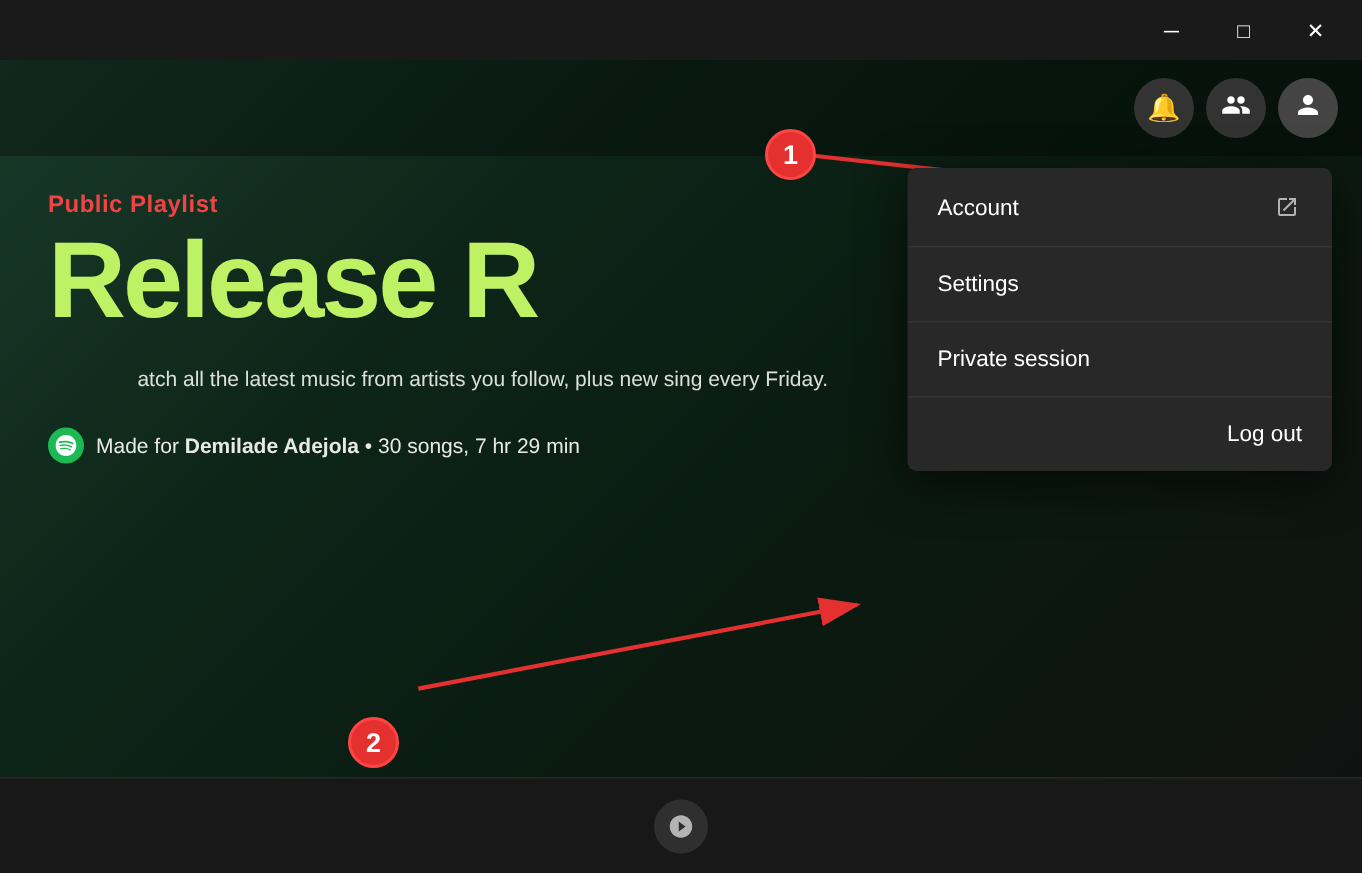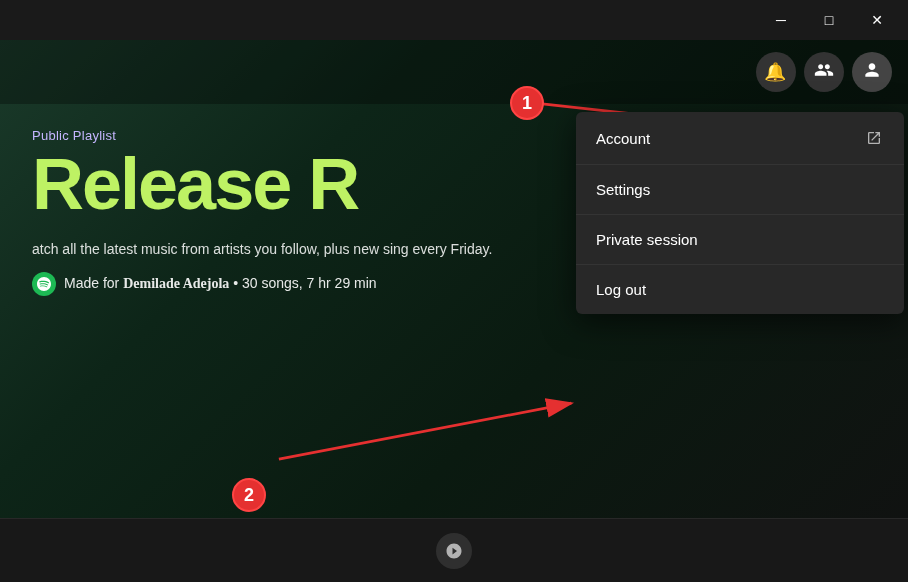--- a/index.html
+++ b/index.html
@@ -151,44 +151,45 @@
       position: absolute;
       top: 64px;
       left: 0;
       right: 0;
       bottom: 0;
       padding: 24px 32px;
       z-index: 2;
     }
 
     .playlist-subtitle {
-      color: #c4b5fd;
-      font-size: 13px;
-      font-weight: 400;
+      color: #ef4444;
+      font-size: 16px;
+      font-weight: 700;
       margin-bottom: 4px;
       letter-spacing: 0.02em;
     }
 
     .playlist-title {
       color: #bef264;
       font-size: 72px;
       font-weight: 900;
       line-height: 1.05;
       letter-spacing: -2px;
       margin-bottom: 16px;
       white-space: nowrap;
       overflow: hidden;
     }
 
     .playlist-description {
       color: rgba(255,255,255,0.85);
       font-size: 14px;
       line-height: 1.5;
       max-width: 520px;
-      margin-bottom: 12px;
+      margin-bottom: 22px;
+      text-align: right;
     }
 
     .playlist-meta {
       display: flex;
       align-items: center;
       gap: 8px;
       font-size: 14px;
       color: #fff;
     }
 
@@ -202,49 +203,49 @@
       justify-content: center;
       flex-shrink: 0;
     }
 
     .playlist-meta-text {
       color: rgba(255,255,255,0.9);
     }
 
     .playlist-meta-bold {
       font-weight: 700;
-      font-family: Liberation Serif, serif;
     }
 
     
     .dropdown-menu {
       position: absolute;
       top: 72px;
-      right: 4px;
-      width: 328px;
+      right: 20px;
+      width: 283px;
       background: #282828;
       border-radius: 6px;
       box-shadow: 0 8px 32px rgba(0,0,0,0.6);
       z-index: 100;
       overflow: hidden;
     }
 
     .dropdown-item {
       display: flex;
       align-items: center;
       justify-content: space-between;
       padding: 16px 20px;
       color: #fff;
       font-size: 15px;
       cursor: pointer;
       border-bottom: 1px solid rgba(255,255,255,0.06);
     }
 
     .dropdown-item:last-child {
       border-bottom: none;
+      justify-content: flex-end;
     }
 
     .dropdown-item-label {
       font-size: 15px;
       color: #fff;
     }
 
     .external-link-icon {
       width: 20px;
       height: 20px;

